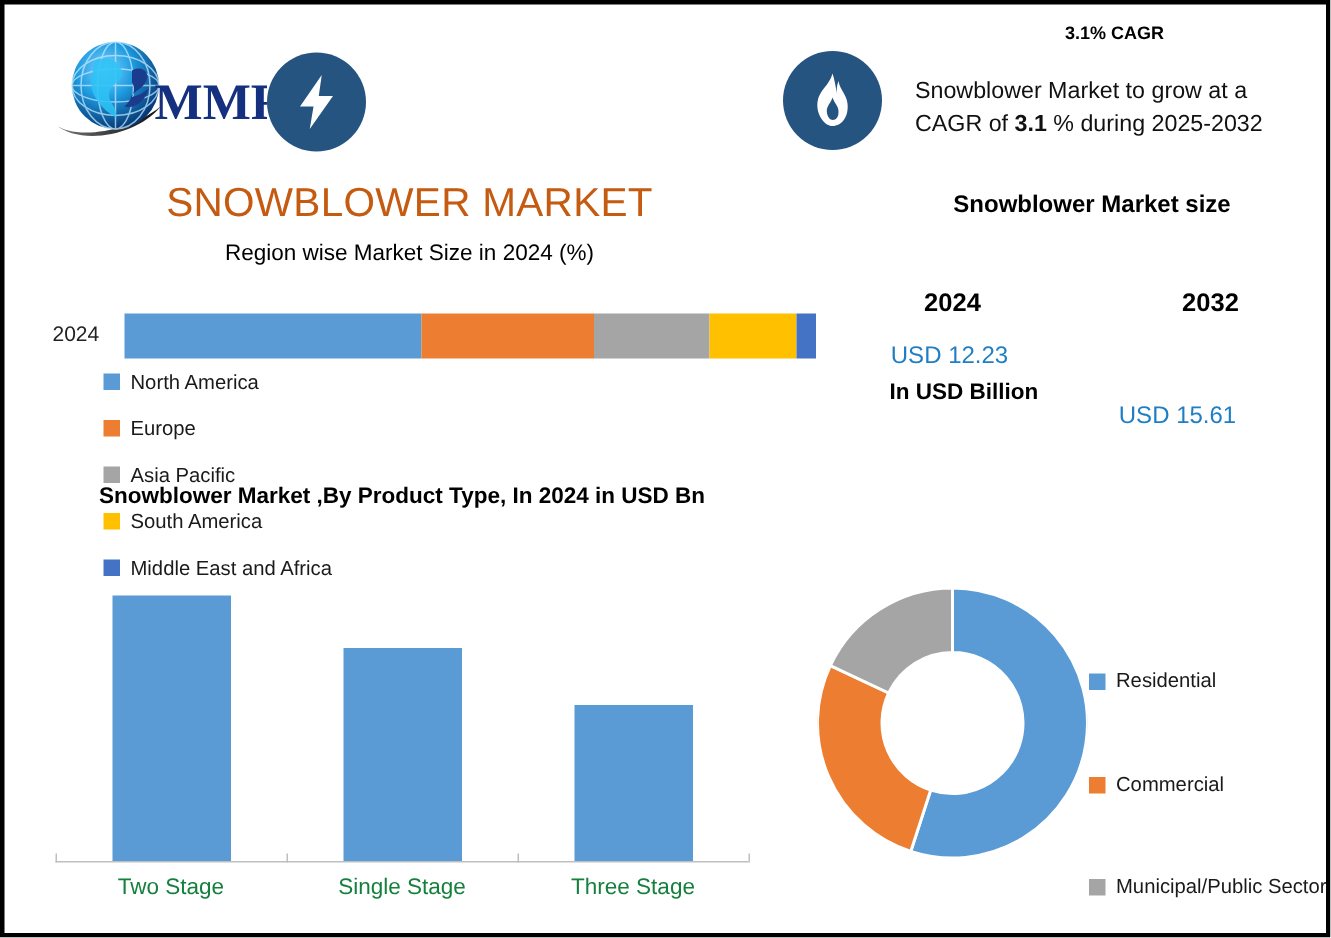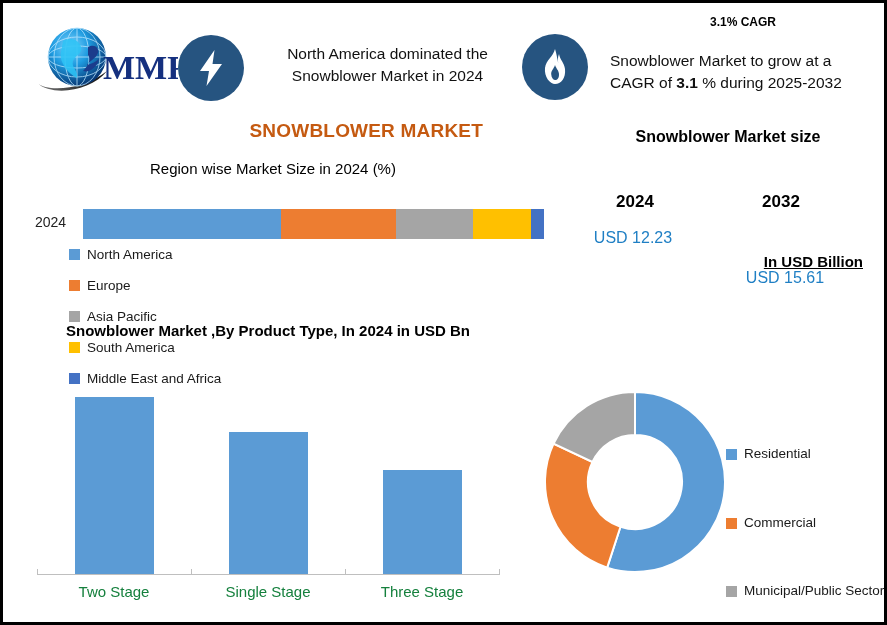--- a/index.html
+++ b/index.html
@@ -58,23 +58,23 @@
   #na-text { left: 272px; top: 40px; width: 225px; text-align: center; }
   #cagr-text { left: 607px; top: 47px; width: 270px; text-align: left; }
   #cagr-text b { font-weight: bold; }
 
   
   .market-title {
     position: absolute;
     left: 60px;
     top: 117px;
     width: 420px;
-    text-align: right;
-    font-size: 19px;
-    font-weight: bold;
+    text-align: center;
+    font-size: 27px;
+    font-weight: normal;
     color: #C55A11;
     letter-spacing: 0.2px;
   }
   .region-subtitle {
     position: absolute;
     left: 60px;
     top: 157px;
     width: 420px;
     text-align: center;
     font-size: 15px;
@@ -137,42 +137,41 @@
   .yr {
     position: absolute;
     top: 189px;
     font-size: 17px;
     font-weight: bold;
     color: #000000;
     text-align: center;
     width: 120px;
   }
   #yr-2024 { left: 572px; }
-  #yr-2032 { left: 718px; }
+  #yr-2032 { left: 744px; }
   .val {
     position: absolute;
     top: 226px;
     font-size: 16px;
     font-weight: normal;
     color: #1F7FC4;
     text-align: center;
     width: 120px;
   }
   #val-2024 { left: 570px; }
   #val-2032 { left: 722px; margin-top: 40px; }
   #unit-text {
     position: absolute;
     left: 590px;
     top: 250px;
     width: 270px;
-    text-align: right;
+    text-align: left;
     font-size: 15px;
     font-weight: bold;
     color: #000000;
-    text-decoration: underline;
   }
 
   
   .chart-title {
     position: absolute;
     font-size: 15px;
     font-weight: bold;
     color: #000000;
     text-align: center;
     line-height: 1.38;
@@ -283,21 +282,20 @@
       <text x="70" y="58" font-family="'Liberation Serif', serif" font-size="34" font-weight="bold" fill="#15307F">MMR</text>
     </svg>
   </div>
 
   <div class="icon-circle" id="bolt-circle">
     <svg width="34" height="40" viewBox="0 0 34 40" aria-hidden="true">
       <path d="M20.5 2 L6 23 H15 L12.5 38 L28 16 H18.5 Z" fill="#ffffff"></path>
     </svg>
   </div>
 
-  <div class="header-text" id="na-text">North America dominated the Snowblower Market in 2024</div>
 
   <div class="cagr-title">3.1% CAGR</div>
 
   <div class="icon-circle" id="flame-circle">
     <svg width="30" height="38" viewBox="0 0 30 38" aria-hidden="true">
       <path d="M15 1 C13 9 6 12 5 20 C4 29 10 36 15 36 C21 36 26 30 25 21 C24.2 14.5 20 12 19 6 C17.6 9.5 17.8 12 18.2 15 C17 10 16.6 5.5 15 1 Z" fill="#ffffff"></path>
       <path d="M15 17 C13.8 21 11 22.6 11.2 26.2 C11.4 30 13.4 32 15.2 32 C17.4 32 19.2 30 19 26 C18.8 22.4 16.4 21 15 17 Z" fill="#265480"></path>
     </svg>
   </div>
 

